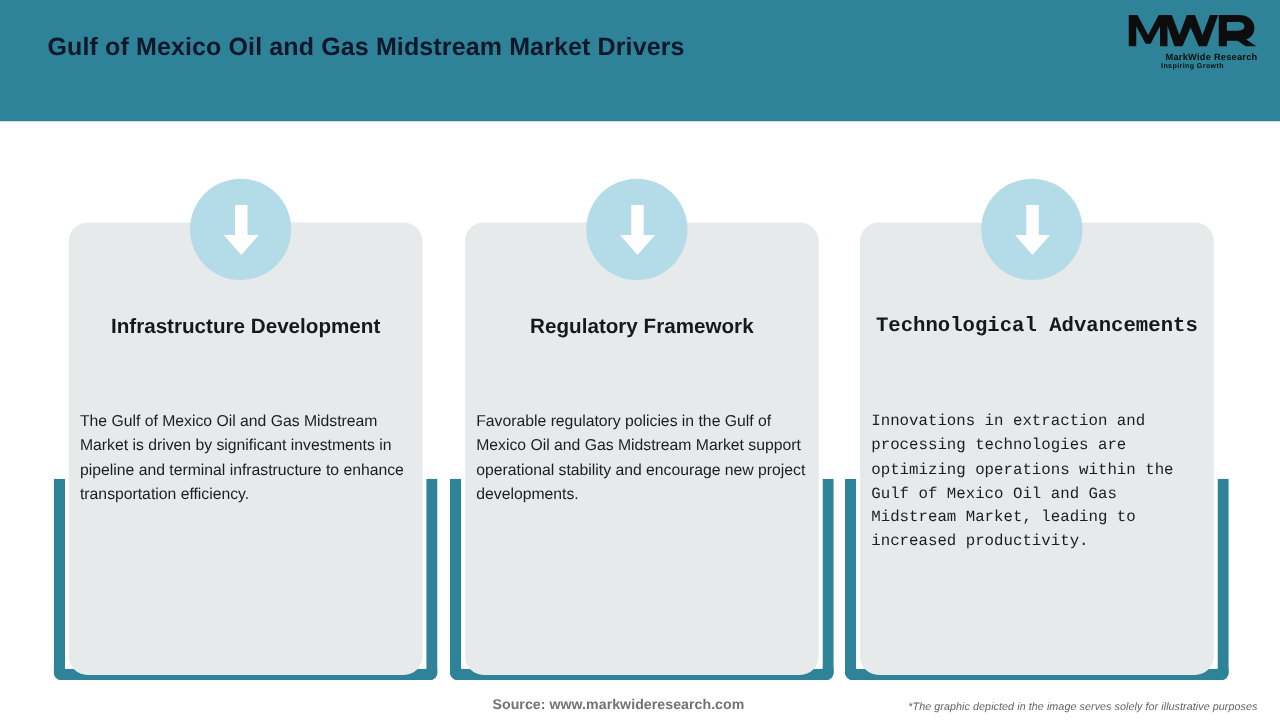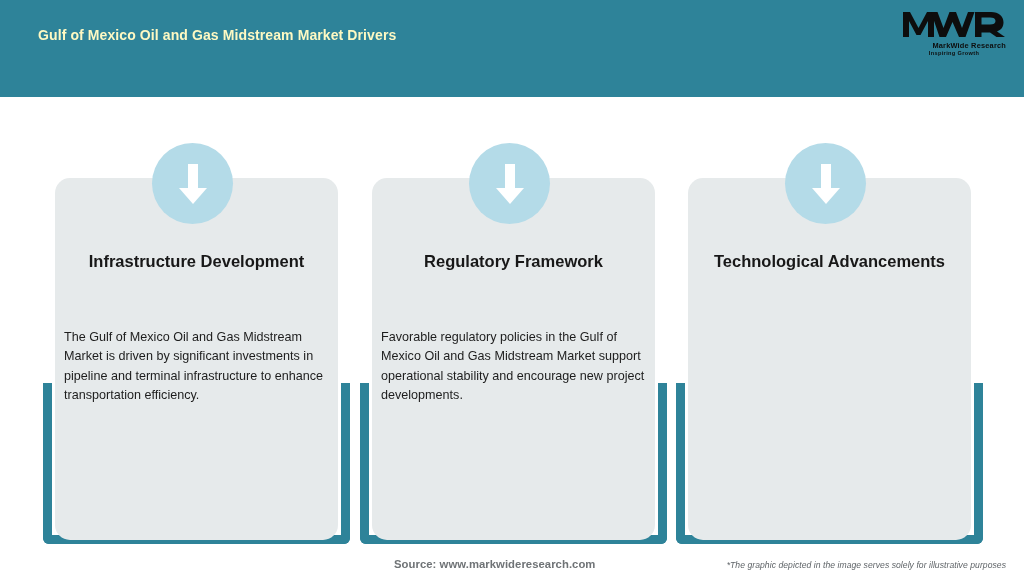--- a/index.html
+++ b/index.html
@@ -21,23 +21,23 @@
     left: 0;
     top: 0;
     width: 1024px;
     height: 97px;
     background: #2e8399;
   }
   .header-title {
     position: absolute;
     left: 38px;
     top: 27px;
-    font-size: 14px;
-    font-weight: bold;
-    color: #fef9c3;
+    font-size: 20px;
+    font-weight: bold;
+    color: #0f172a;
     letter-spacing: 0.1px;
     white-space: nowrap;
   }
 
   
   .logo {
     position: absolute;
     right: 18px;
     top: 8px;
     width: 104px;
@@ -77,21 +77,21 @@
     height: 455px;
   }
   .card-wrap {
     position: absolute;
     top: 0;
     width: 307px;
     height: 455px;
   }
   .card-wrap.c0 { left: 43px; }
   .card-wrap.c1 { left: 360px; }
-  .card-wrap.c2 { left: 676px; }
+  .card-wrap.c2 { left: 676px; font-family: Liberation Mono, monospace; }
 
   
   .bracket {
     position: absolute;
     left: 0;
     top: 286px;
     width: 307px;
     height: 161px;
     border-left: 9px solid #2e8399;
     border-right: 9px solid #2e8399;
@@ -224,18 +224,19 @@
 
   <div class="card-wrap c2">
     <div class="bracket"></div>
     <div class="card"></div>
     <div class="icon-circle">
       <svg class="arrow-svg" viewBox="0 0 34 44">
         <polygon points="12,2 22,2 22,26 31,26 17,42 3,26 12,26" fill="#ffffff"></polygon>
       </svg>
     </div>
     <div class="card-title">Technological Advancements</div>
+    <div class="card-body">Innovations in extraction and processing technologies are optimizing operations within the Gulf of Mexico Oil and Gas Midstream Market, leading to increased productivity.</div>
   </div>
 
 </div>
 
 <div class="footer-source">Source: www.markwideresearch.com</div>
 <div class="footer-note">*The graphic depicted in the image serves solely for illustrative purposes</div>
 
 </body></html>

